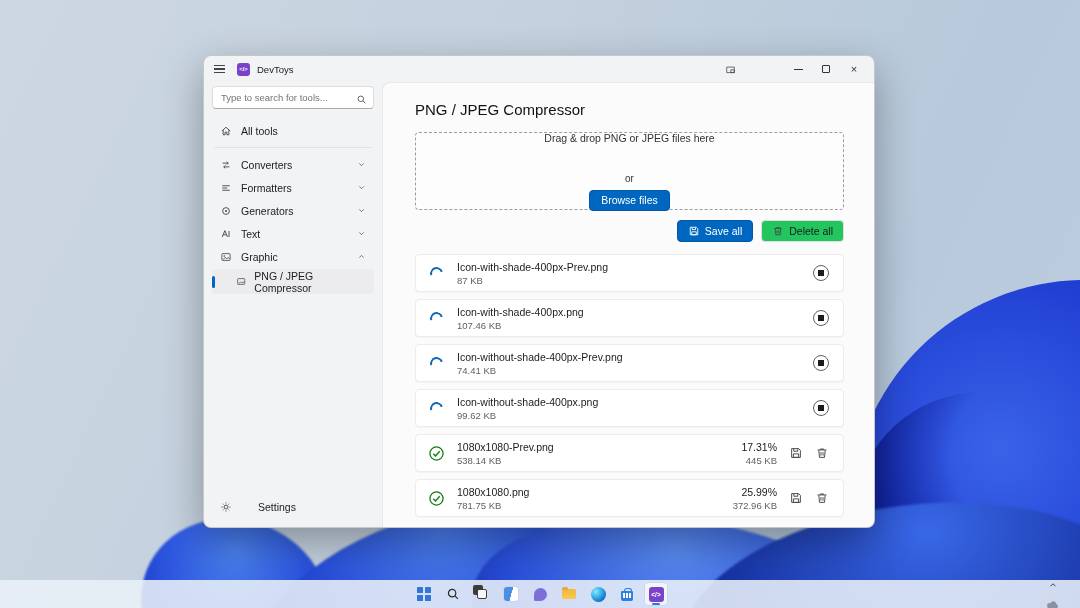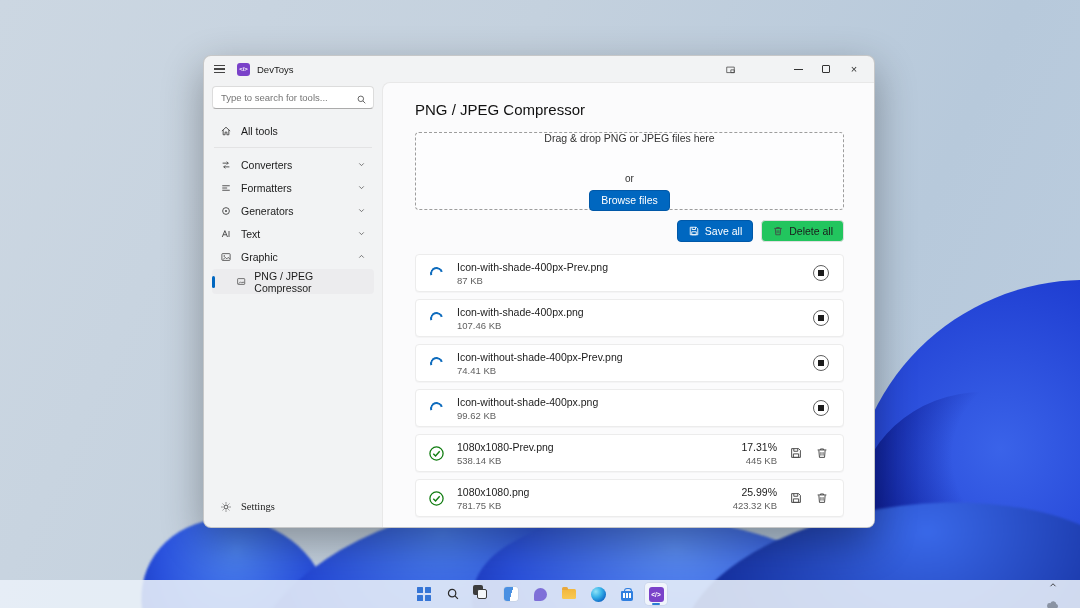--- a/index.html
+++ b/index.html
@@ -50,22 +50,22 @@
   .searchbox .sic { position:absolute; right:7px; top:5px; }
   .nav { margin-top:10px; display:flex; flex-direction:column; }
   .navitem { height:23px; display:flex; align-items:center; gap:9px; padding:0 8px; border-radius:4px;
     font-size:10.5px; color:#1b1b1b; cursor:pointer; }
   .navitem svg { flex:0 0 auto; }
   .chev { margin-left:auto; color:#555; display:flex; }
   .sep { height:1px; background:#e3e3e4; margin:5px 2px; }
   .navchild { position:relative; height:25px; display:flex; align-items:center; gap:8px; padding:0 8px 0 24px;
     border-radius:4px; background:#ececee; font-size:10.5px; color:#1b1b1b; margin-top:1px; cursor:pointer; }
   .navchild::before { content:""; position:absolute; left:0; top:6.5px; width:3px; height:12px; border-radius:2px; background:#0067c0; }
-  .settings { margin-top:auto; height:25px; display:flex; align-items:center; gap:9px; padding:0 8px;
-    font-size:10.5px; color:#1b1b1b; border-radius:4px; cursor:pointer;font-family:Liberation Serif, serif; }
+  .settings { margin-top:auto; height:25px; display:flex; align-items:center; gap:26px; padding:0 8px;
+    font-size:10.5px; color:#1b1b1b; border-radius:4px; cursor:pointer; }
 
   
   .main { flex:1; background:#fbfbfc; border-top-left-radius:8px; border:1px solid #e8e8e8; border-right:none; border-bottom:none;
     padding:16px 30px 0 32px; display:flex; flex-direction:column; min-width:0; }
   .pagetitle { font-size:15px; font-weight:400; color:#111; margin:2px 0 14px; }
   .dropzone { height:78px; border:1px dashed #9d9d9d; border-radius:4px; background:rgba(255,255,255,.5);
     display:flex; flex-direction:column; align-items:center; justify-content:center; gap:4px; }
   .dz1 { font-size:10.5px; color:#333; }
   .dz2 { font-size:10px; color:#333;margin-top:25px; }
   .browse { margin-top:2px; background:#0067c0; border:1px solid #0058a8; color:#fff; font-size:10.5px;
@@ -375,21 +375,21 @@
                   <path d="M5 8.3 L7.1 10.3 L11 5.9" fill="none" stroke="#107c10" stroke-width="1.3"></path>
                 </svg>
             </span>
             <div class="fmeta">
               <span class="fname">1080x1080.png</span>
               <span class="fsize">781.75 KB</span>
             </div>
             <div class="rgt">
               <div class="stats">
                 <span class="pct">25.99%</span>
-                <span class="nsize">423.32 KB</span>
+                <span class="nsize">372.96 KB</span>
               </div>
               <button class="icobtn">
                   <svg width="14" height="14" viewBox="0 0 16 16">
                     <path d="M3 3 h8 l2 2 v8 h-10 z M5.5 3 v3 h4.5 v-3 M5 9 h6 v4 h-6 z" fill="none" stroke="#484848" stroke-width="1.1"></path>
                   </svg>
                 </button>
               <button class="icobtn">
                   <svg width="14" height="14" viewBox="0 0 16 16">
                     <path d="M3 4.5 h10 M6.2 4.5 V3.4 h3.6 v1.1 M4.4 4.8 l.7 8.2 h5.8 l.7-8.2 M6.8 7 v4 M9.2 7 v4" fill="none" stroke="#484848" stroke-width="1.1"></path>
                   </svg>

